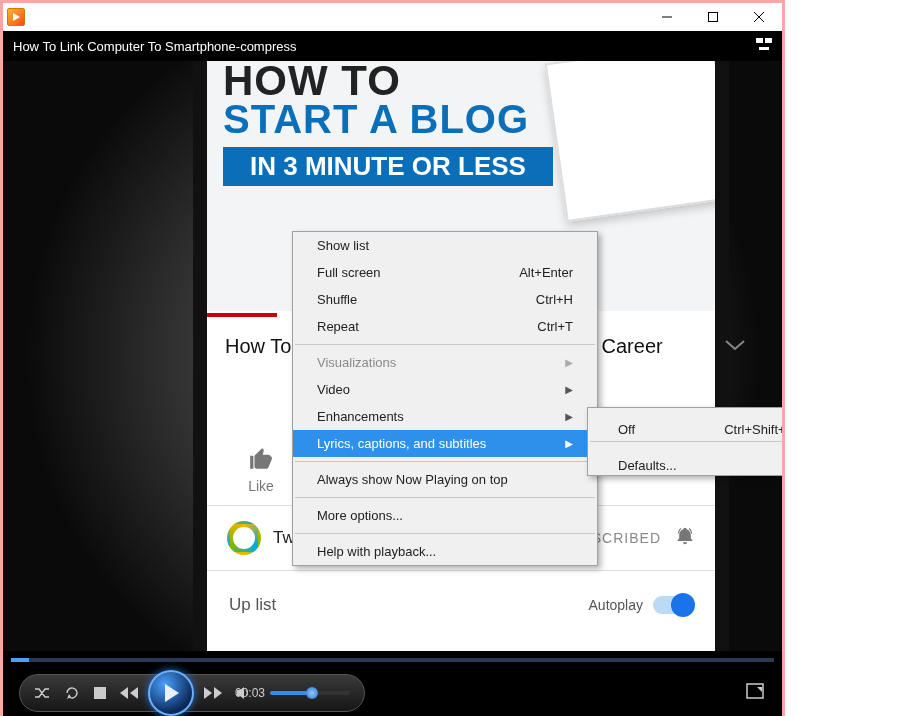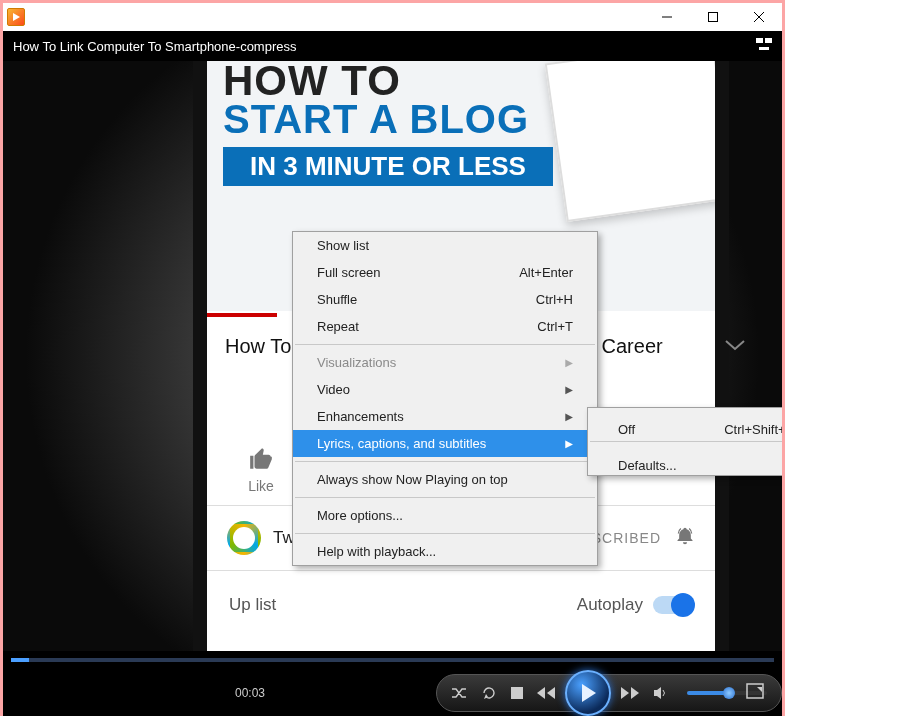--- a/index.html
+++ b/index.html
@@ -31,29 +31,29 @@
   .like-row { position:absolute; left:204px; top:362px; width:508px; height:94px; background:#fff; display:flex; align-items:center; padding:0 40px; color:#777;}
   .like-row span { display:block; text-align:center; font-size:14px;}
   .channel { position:absolute; left:204px; top:444px; width:508px; height:66px; background:#fff; border-top:1px solid #ddd; border-bottom:1px solid #ddd; display:flex; align-items:center; padding:0 20px;}
   .ch-logo { width:34px; height:34px; border-radius:50%; border:3px solid transparent; background: conic-gradient(#f7b500,#00a8e8,#7fb800,#f7b500); padding:3px; }
   .ch-logo-inner { width:100%; height:100%; border-radius:50%; background:#fff;}
   .ch-name { margin-left:12px; font-size:17px; color:#222;}
   .sub { margin-left:auto; color:#888; font-size:14px; letter-spacing:1px; display:flex; align-items:center; gap:6px;}
   .bell { color:#888; margin-left:14px;}
   .upnext { position:absolute; left:204px; top:510px; width:508px; height:68px; background:#fff; display:flex; align-items:center; padding:0 22px;}
   .upnext-label { font-size:17px; color:#555;}
-  .autoplay-label { margin-left:auto; margin-right:10px; font-size:17px; color:#555;}
+  .autoplay-label { margin-left:auto; margin-right:10px; font-size:14px; color:#555;}
   .toggle { width:40px; height:18px; background:#bcd9f5; border-radius:9px; position:relative;}
   .toggle-knob { position:absolute; right:-2px; top:-3px; width:24px; height:24px; background:#1a73e8; border-radius:50%;}
   
   .seek { height: 18px; background:#000; position:relative; padding:7px 8px 0;}
   .seek-track { height:4px; background:#2a3a55; position:relative;}
   .seek-fill { position:absolute; left:0; top:0; height:4px; width:18px; background:#4b9fff;}
   
-  .controls { height: 48px; background:#000; display:flex; align-items:center; justify-content:flex-end; position:relative;padding-left:16px;}
+  .controls { height: 48px; background:#000; display:flex; align-items:center; justify-content:flex-start; position:relative;padding-left:16px;}
   .time { position:absolute; left:232px; color:#ccc; font-size:12px;}
   .ctrl-panel { background: linear-gradient(#3a3a3a,#161616); border:1px solid #555; border-radius:24px; height:38px; display:flex; align-items:center; padding:0 14px; gap:14px;}
   .cp-item { color:#ddd; font-size:12px; cursor:pointer; display:flex; align-items:center;}
   .play-big { width:46px; height:46px; border-radius:50%; background: radial-gradient(circle at 35% 30%, #4aa0ff, #0b2a5a 70%); border:2px solid #6ab0ff; display:flex; align-items:center; justify-content:center; margin:0 -4px; box-shadow:0 0 8px #2a6fcf;}
   .vol-slider { width:80px; height:4px; background:#333; border-radius:2px; position:relative; margin-left:6px;}
   .vol-fill { position:absolute; left:0; top:0; height:4px; width:40px; background:#3b8be6; border-radius:2px;}
   .vol-knob { position:absolute; left:36px; top:-4px; width:12px; height:12px; border-radius:50%; background:radial-gradient(#8ecaff,#2a6fcf);}
   .fullscreen { position:absolute; right:18px; color:#ddd;}
   
   .menu { position:absolute; left:280px; top:170px; width:306px; background:#f0f0f0; border:1px solid #a0a0a0; box-shadow:3px 3px 6px rgba(0,0,0,.3); font-size:13px; z-index:50;margin-left:9px;}

